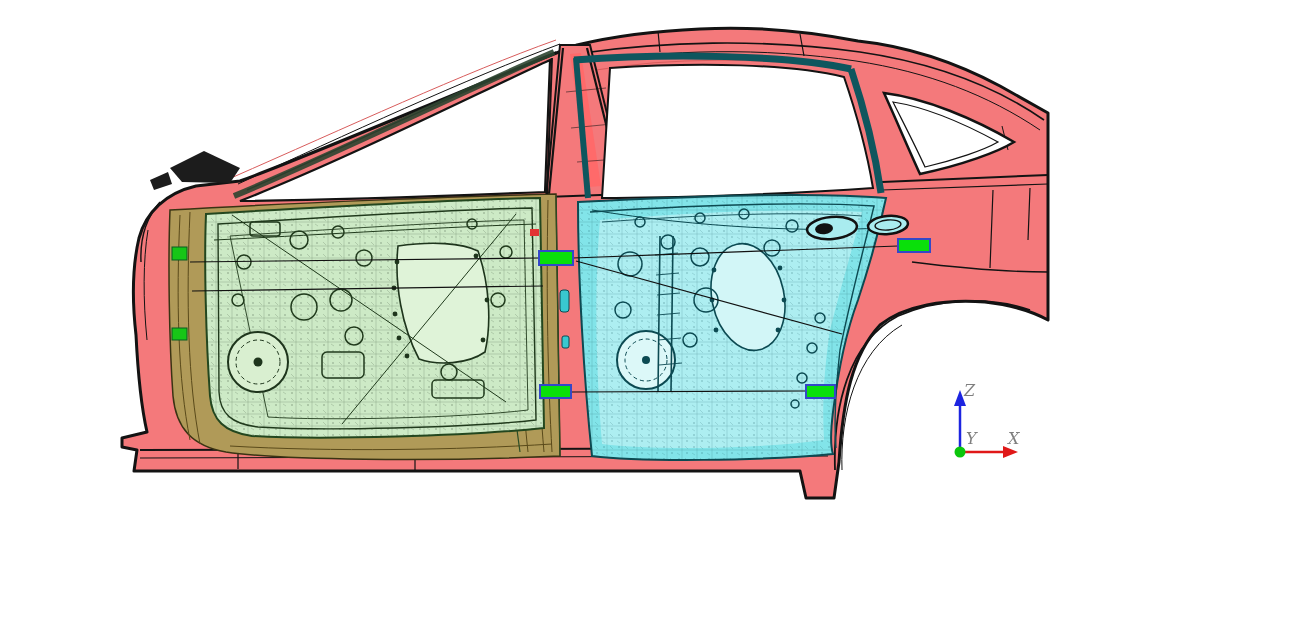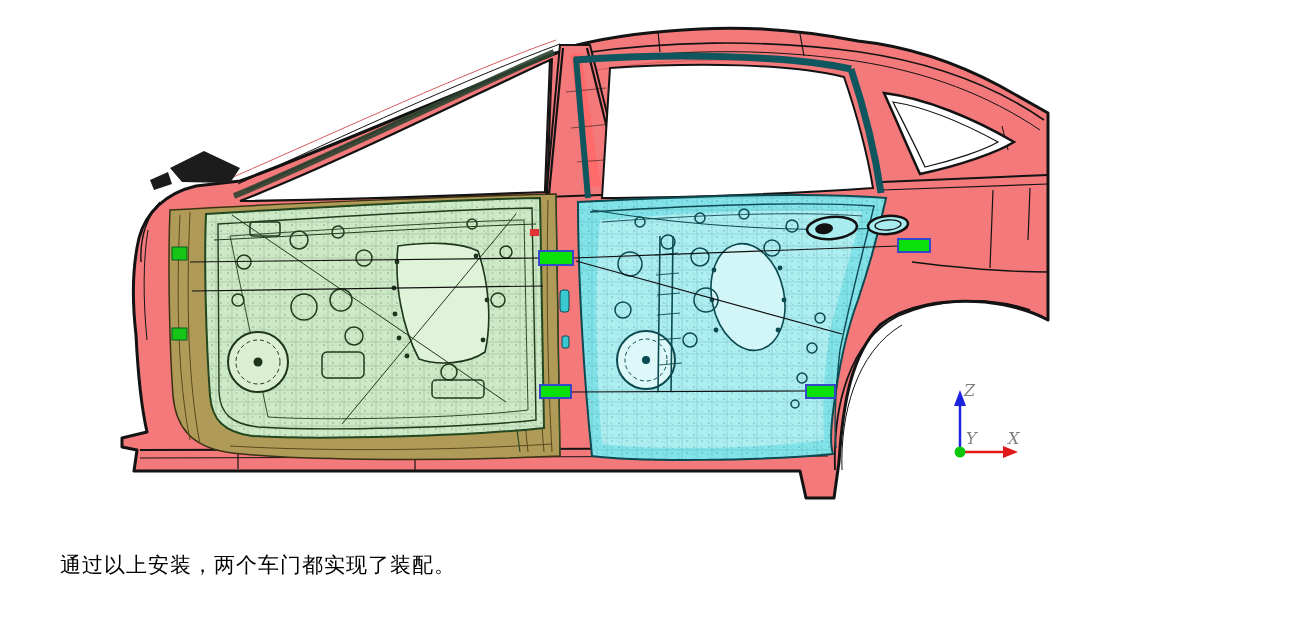--- a/index.html
+++ b/index.html
@@ -257,15 +257,14 @@
     <polygon points="954,406 966,406 960,390" fill="var(--axis-z)"></polygon>
     <line x1="962" y1="452" x2="1003" y2="452" stroke="var(--axis-x)" stroke-width="2.5"></line>
     <polygon points="1003,446 1003,458 1018,452" fill="var(--axis-x)"></polygon>
     <circle cx="960" cy="452" r="5.5" fill="var(--axis-origin)"></circle>
     <text x="964" y="396" class="axis-label">Z</text>
     <text x="1008" y="444" class="axis-label">X</text>
     <text x="966" y="444" class="axis-label">Y</text>
   </g>
 </svg>
 
-<div class="caption">通过以上安装，两个车门都实现了装配。</div>
 
 </div>
 
 </body></html>

